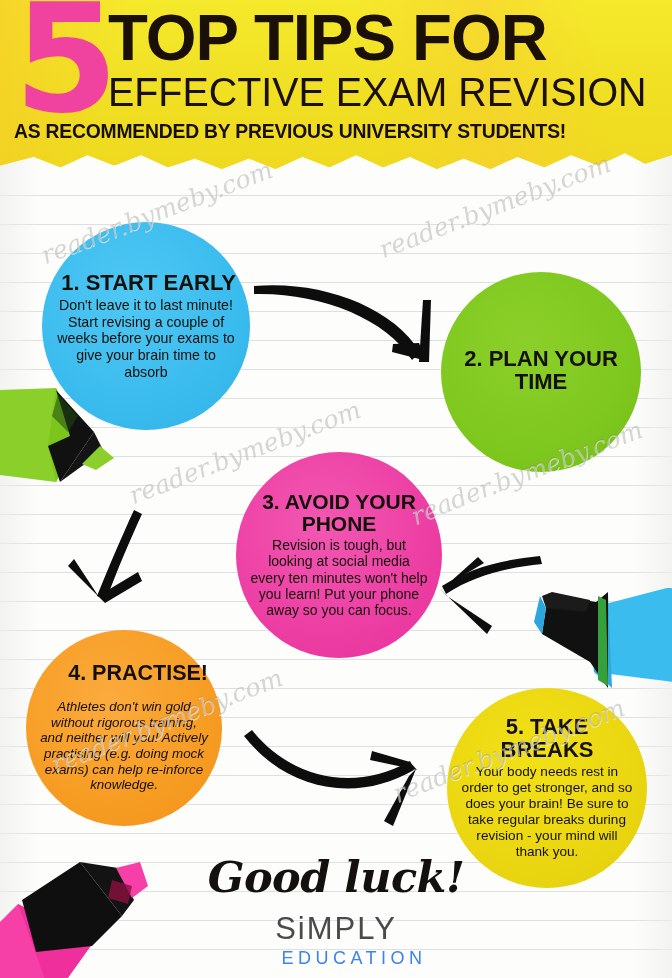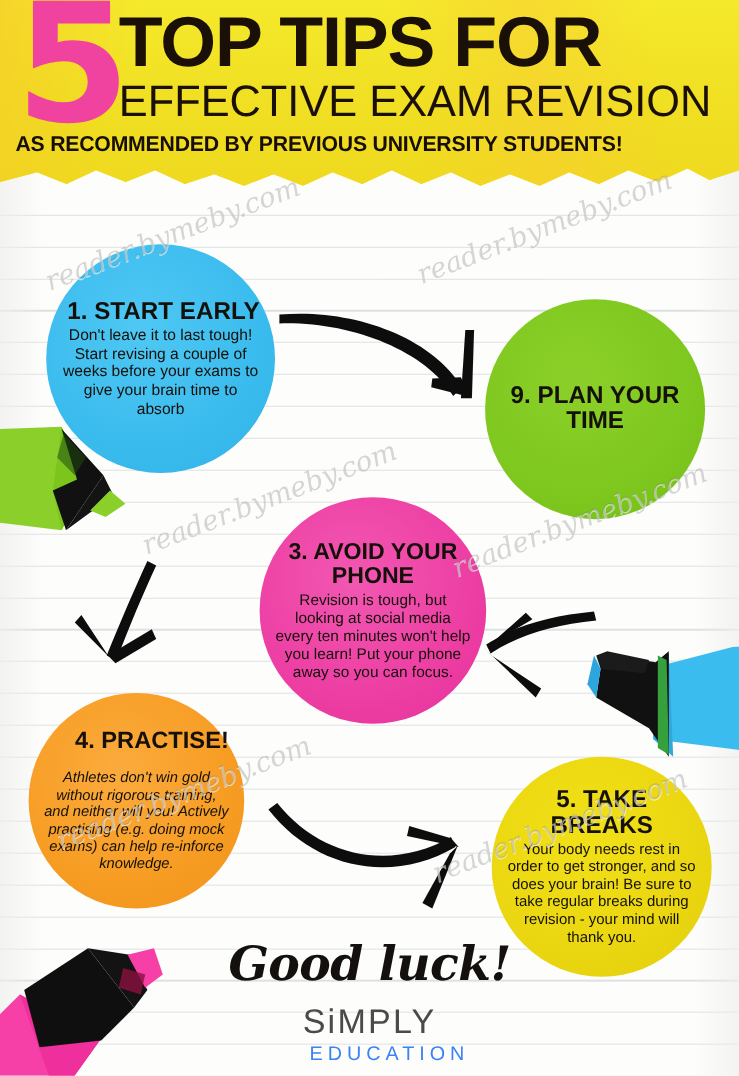--- a/index.html
+++ b/index.html
@@ -314,25 +314,25 @@
       <g>
         <path d="M244 736 C 286 790, 356 804, 414 770 L 410 761 C 356 792, 292 780, 252 730 Z"></path>
         <path d="M410 762 L 417 770 L 370 760 L 372 751 Z"></path>
         <path d="M416 769 L 409 776 L 384 821 L 393 826 Z"></path>
       </g>
     </g>
   </svg>
 
   <div class="tip" id="tip-1">
     <div class="tip-title">1. START EARLY</div>
-    <div class="tip-body">Don't leave it to last tough! Start revising a couple of weeks before your exams to give your brain time to absorb</div>
+    <div class="tip-body">Don't leave it to last minute! Start revising a couple of weeks before your exams to give your brain time to absorb</div>
   </div>
 
   <div class="tip" id="tip-2">
-    <div class="tip-title">9. PLAN YOUR TIME</div>
+    <div class="tip-title">2. PLAN YOUR TIME</div>
   </div>
 
   <div class="tip" id="tip-3">
     <div class="tip-title">3. AVOID YOUR PHONE</div>
     <div class="tip-body">Revision is tough, but looking at social media every ten minutes won't help you learn! Put your phone away so you can focus.</div>
   </div>
 
   <div class="tip" id="tip-4">
     <div class="tip-title">4. PRACTISE!</div>
     <div class="tip-body">Athletes don't win gold without rigorous training, and neither will you! Actively practising (e.g. doing mock exams) can help re-inforce knowledge.</div>

